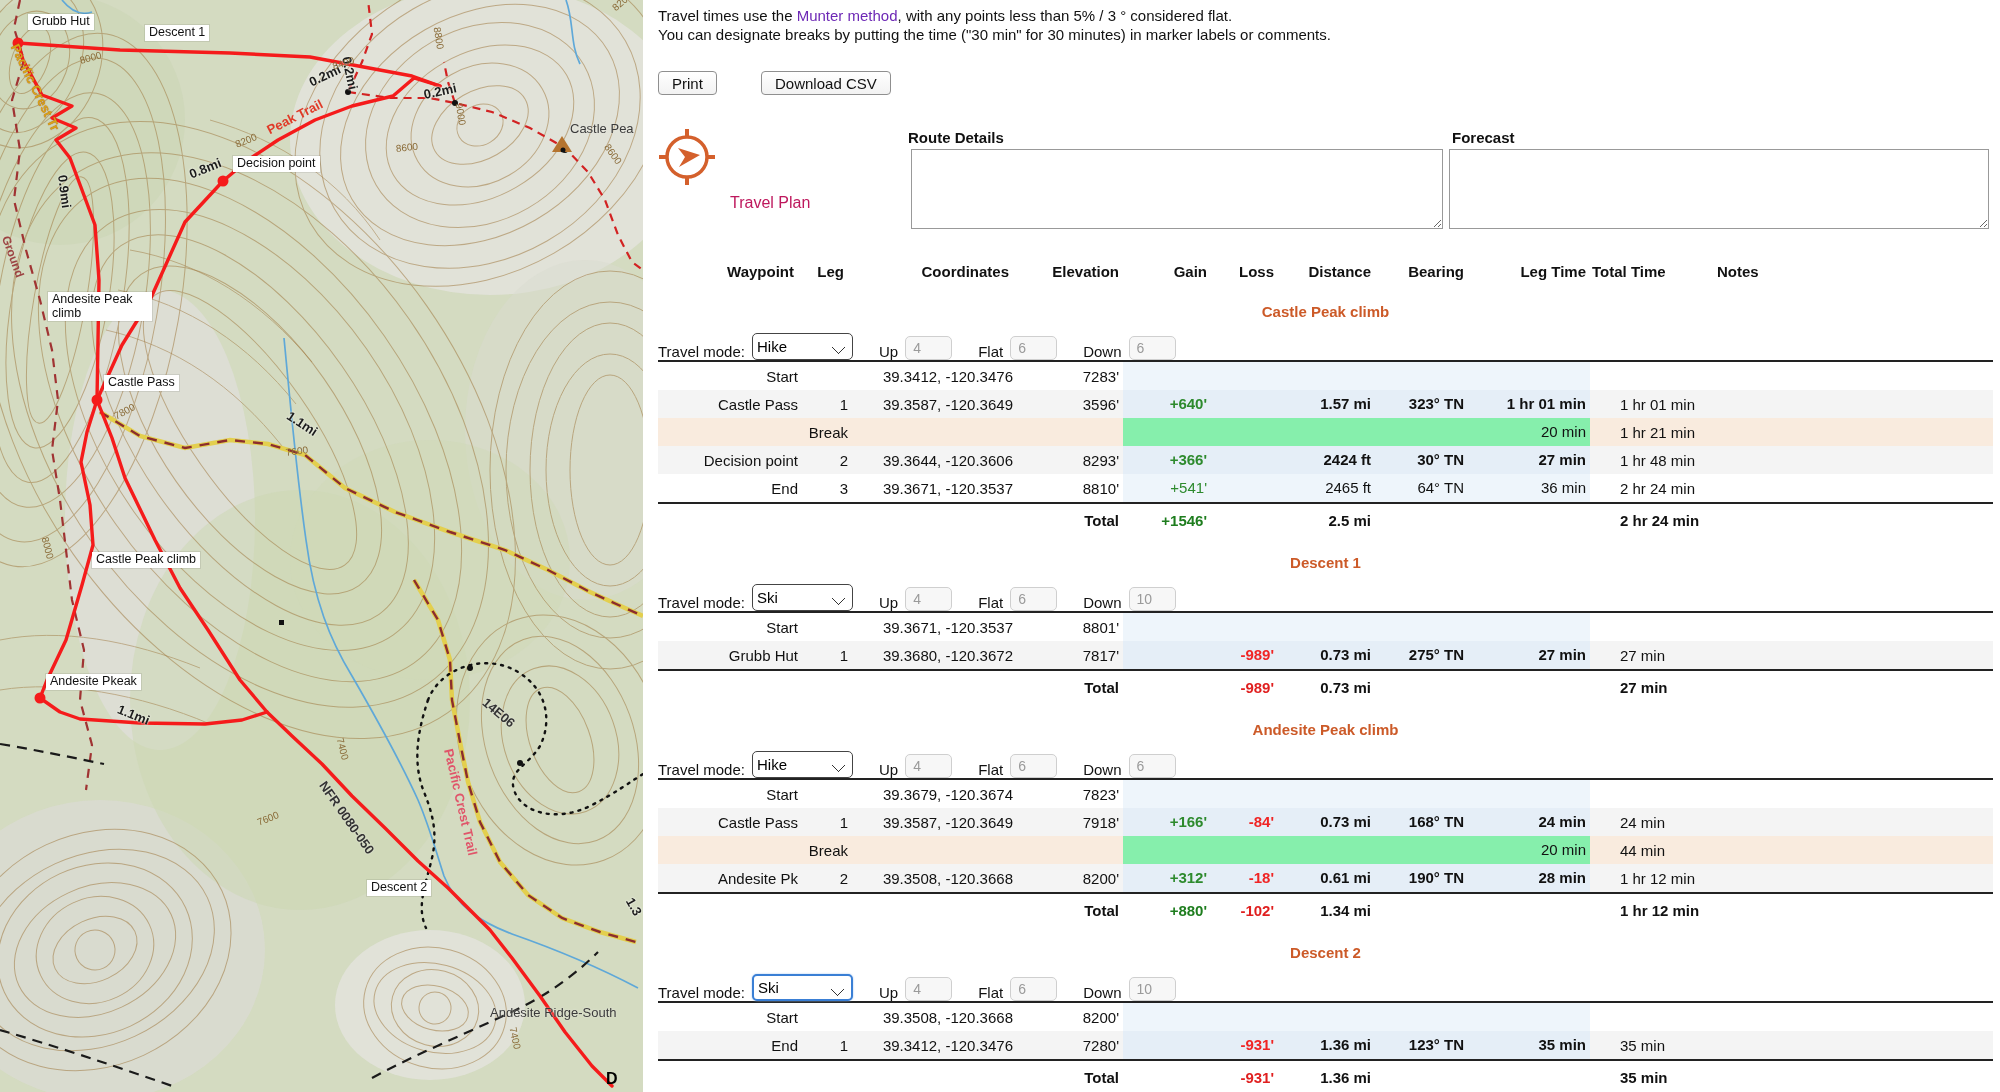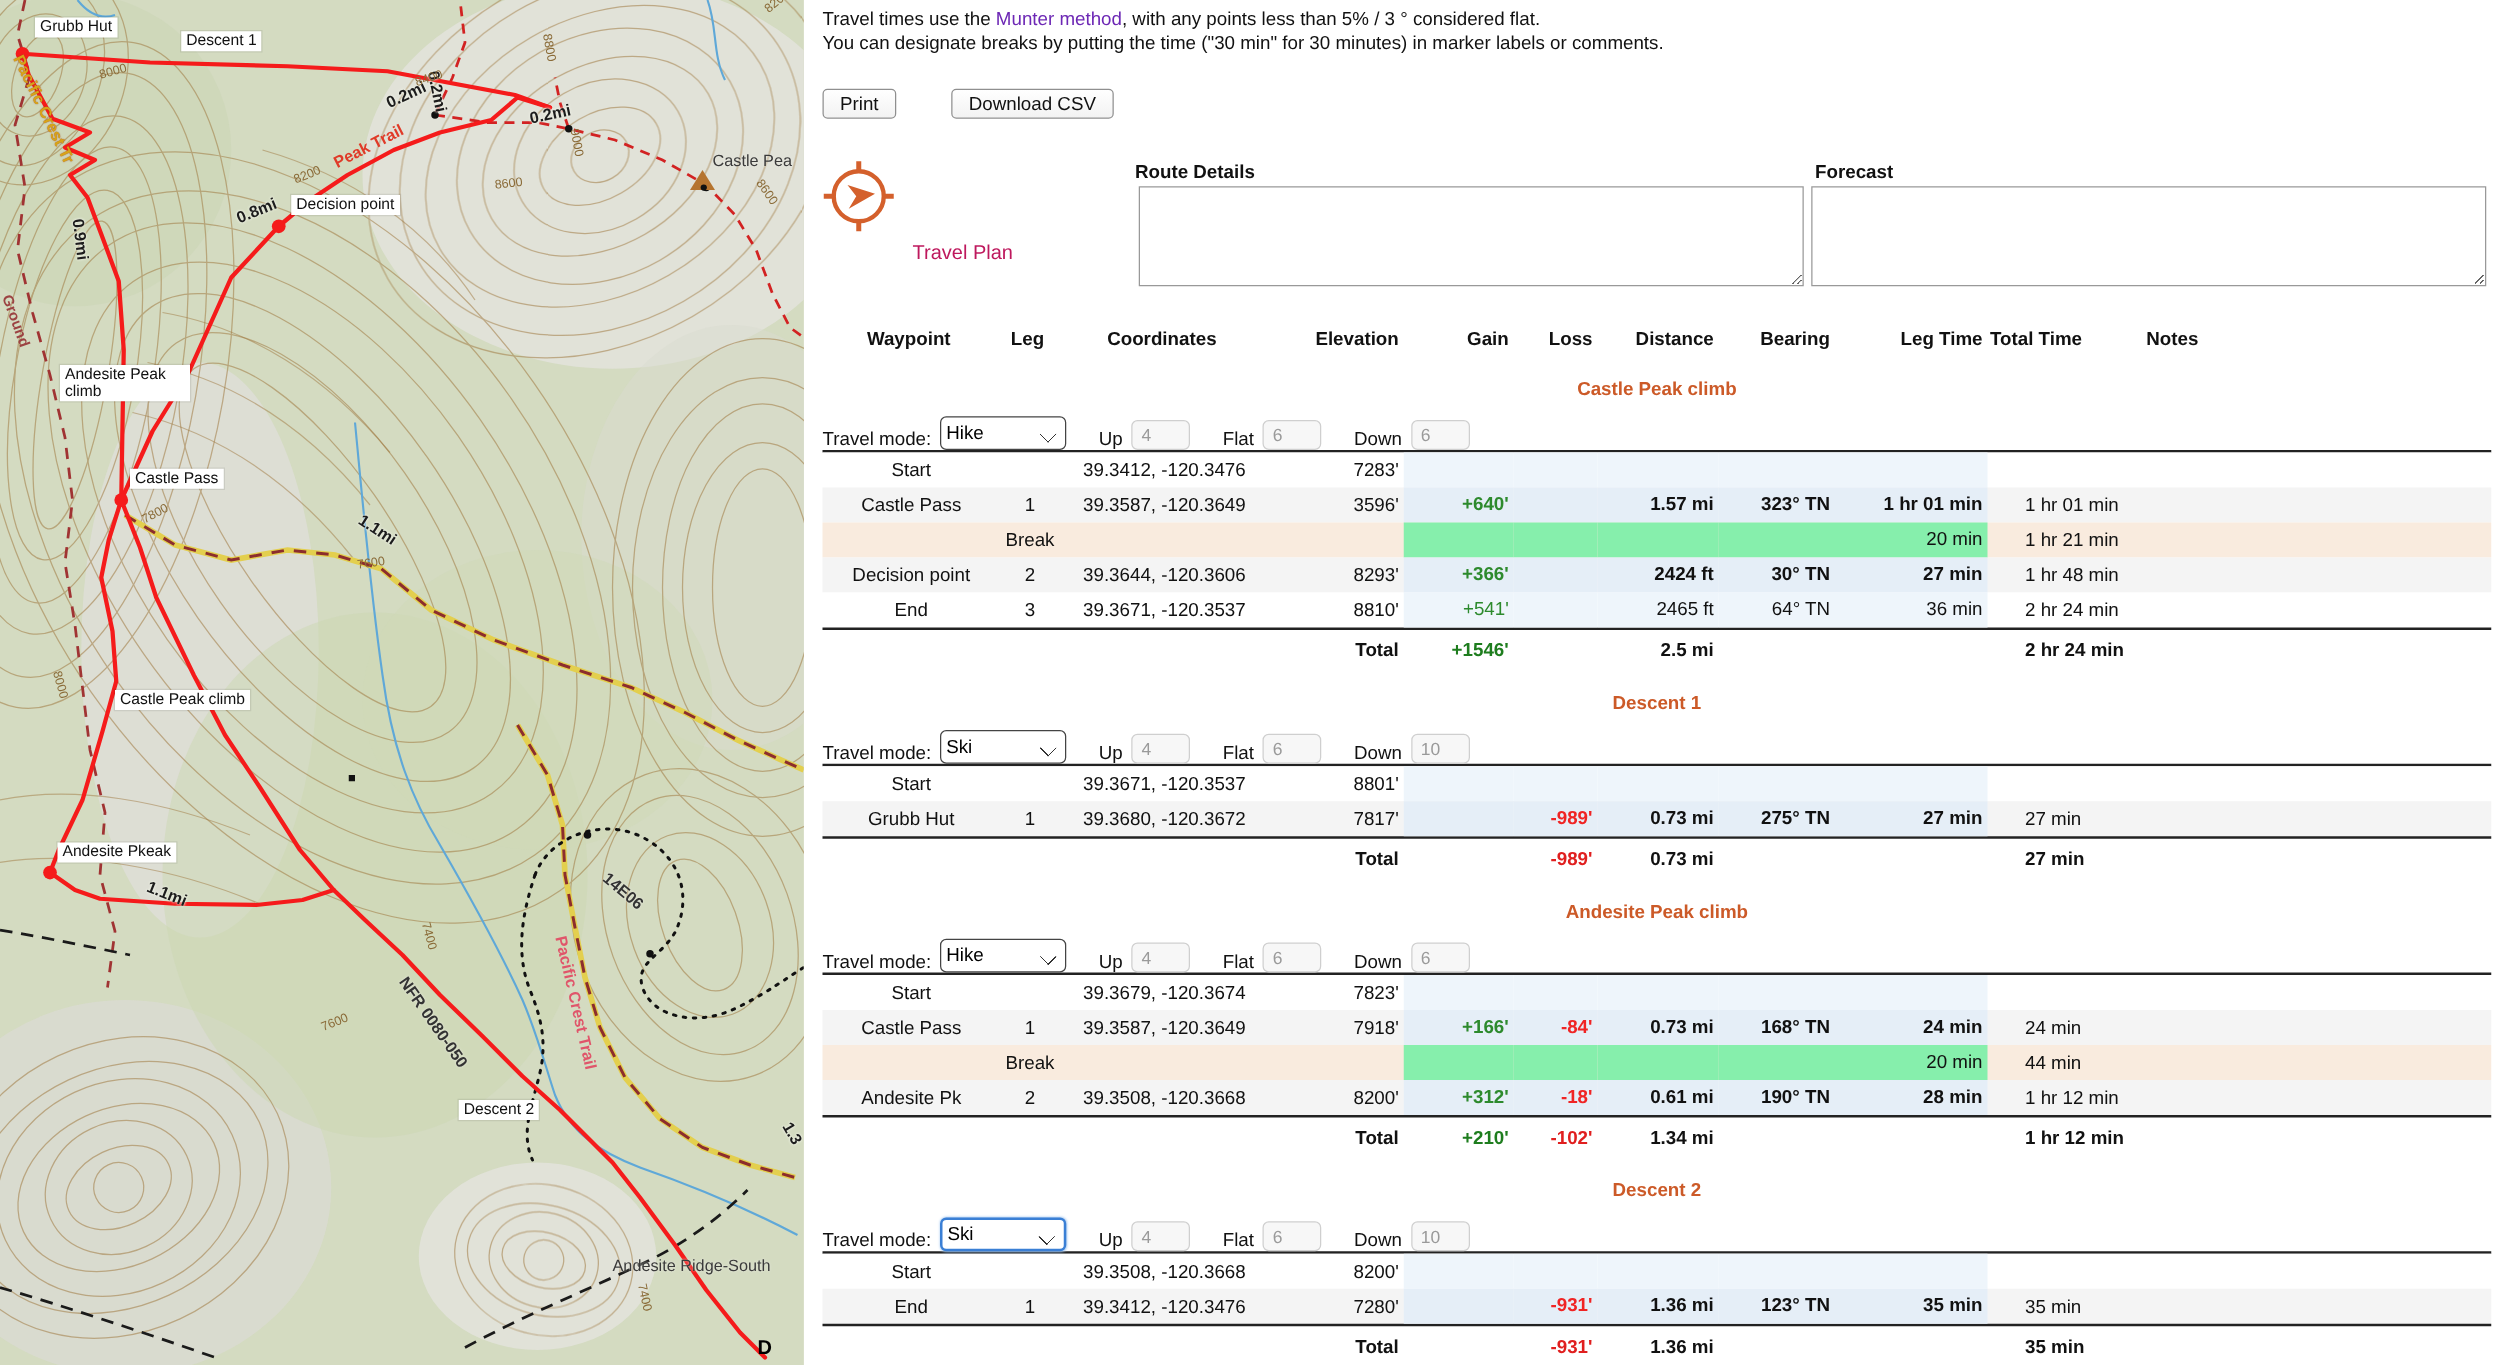--- a/index.html
+++ b/index.html
@@ -37,21 +37,21 @@
   #brand .topo{font-weight:800;font-style:normal;}
   #logo-sub{font-size:16px;color:#be185d;margin-top:6px;margin-left:72px;}
   .panel-label{position:absolute;font-weight:bold;font-size:15px;}
   textarea{position:absolute;border:1px solid #999;background:#fff;resize:both;font-family:"Liberation Sans",sans-serif;}
   
   #plan{position:absolute;left:3px;top:256px;width:1335px;}
   .grid{display:grid;grid-template-columns:140px 50px 165px 110px 88px 67px 97px 93px 122px 125px 278px;align-items:center;}
   .hdr{height:30px;font-weight:bold;}
   .hdr>div{padding:0 4px 0 2px;}
   .c-el,.c-ga,.c-lo,.c-di,.c-be,.c-lt{text-align:right;padding-right:4px;}
-  .c-wp,.c-leg,.c-co{text-align:center;padding-left:2px;}
+  .c-wp,.c-leg,.c-co{text-align:right;padding-left:2px;}
   .c-tt{text-align:left;padding-left:30px;}
   .c-no{padding-left:4px;}
   .sec-title{margin-top:14px;height:24px;line-height:24px;text-align:center;font-weight:bold;color:#cc5a28;font-size:15px;}
   .mode-row{height:36px;display:flex;align-items:flex-end;}
   .mode-row select{font-family:"Liberation Sans",sans-serif;font-size:15px;height:27px;width:101px;margin-left:7px;
       border:1.5px solid #444;border-radius:5px;background:#fff;padding:0 4px;
       appearance:none;-webkit-appearance:none;
       background-image:linear-gradient(45deg,transparent 46%,#333 46%,#333 54%,transparent 54%),linear-gradient(135deg,transparent 46%,#333 46%,#333 54%,transparent 54%);
       background-position:right 13px top 13px,right 7px top 13px;background-size:7px 7px;background-repeat:no-repeat;}
   .mode-row select.focused{border:2px solid #3a7fd5;box-shadow:0 0 2px #9cc3ef;}
@@ -504,21 +504,21 @@
               <div class="c-lt band">28 min</div>
               <div class="c-tt">1 hr 12 min</div>
               <div class="c-no"></div>
             </div>
           </div>
           <div class="grid total-row">
             <div class="c-wp"></div>
             <div class="c-leg"></div>
             <div class="c-co"></div>
             <div class="c-el">Total</div>
-            <div class="c-ga gain">+210'</div>
+            <div class="c-ga gain">+880'</div>
             <div class="c-lo loss">-102'</div>
             <div class="c-di">1.34 mi</div>
             <div class="c-be"></div>
             <div class="c-lt"></div>
             <div class="c-tt">1 hr 12 min</div>
             <div class="c-no"></div>
           </div>
           <div class="sec-title">Descent 2</div>
           <div class="mode-row">
             <span class="mlbl first">Travel mode:</span>

